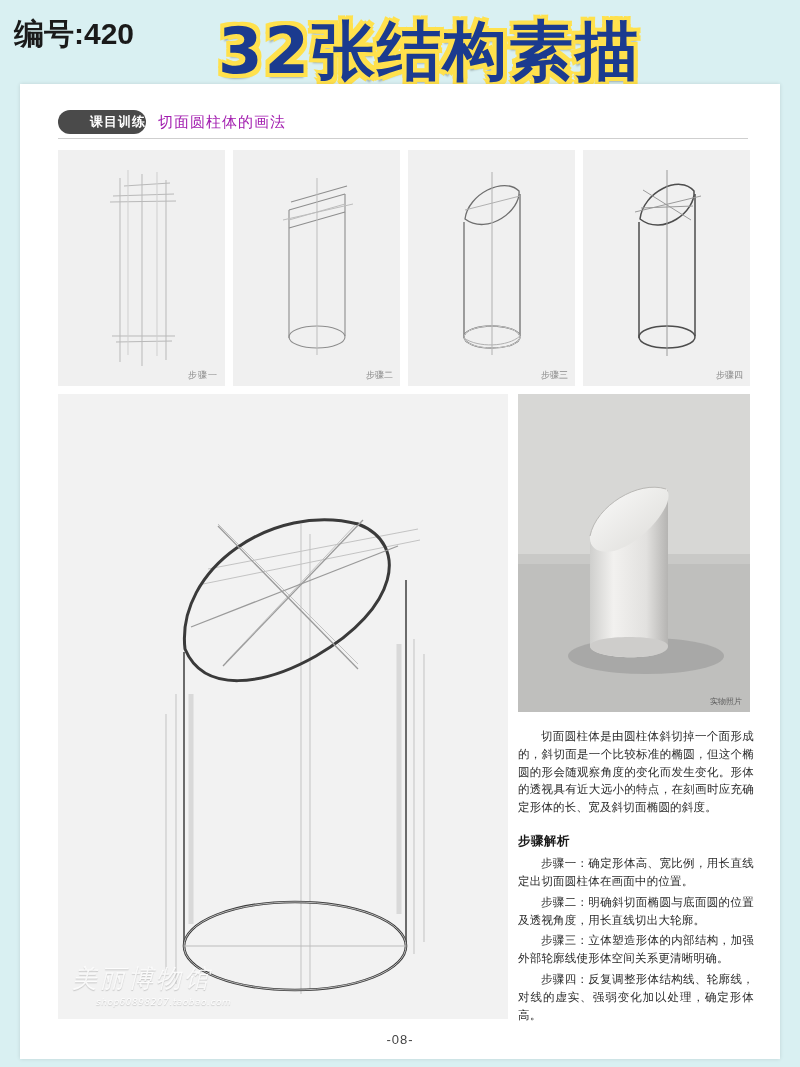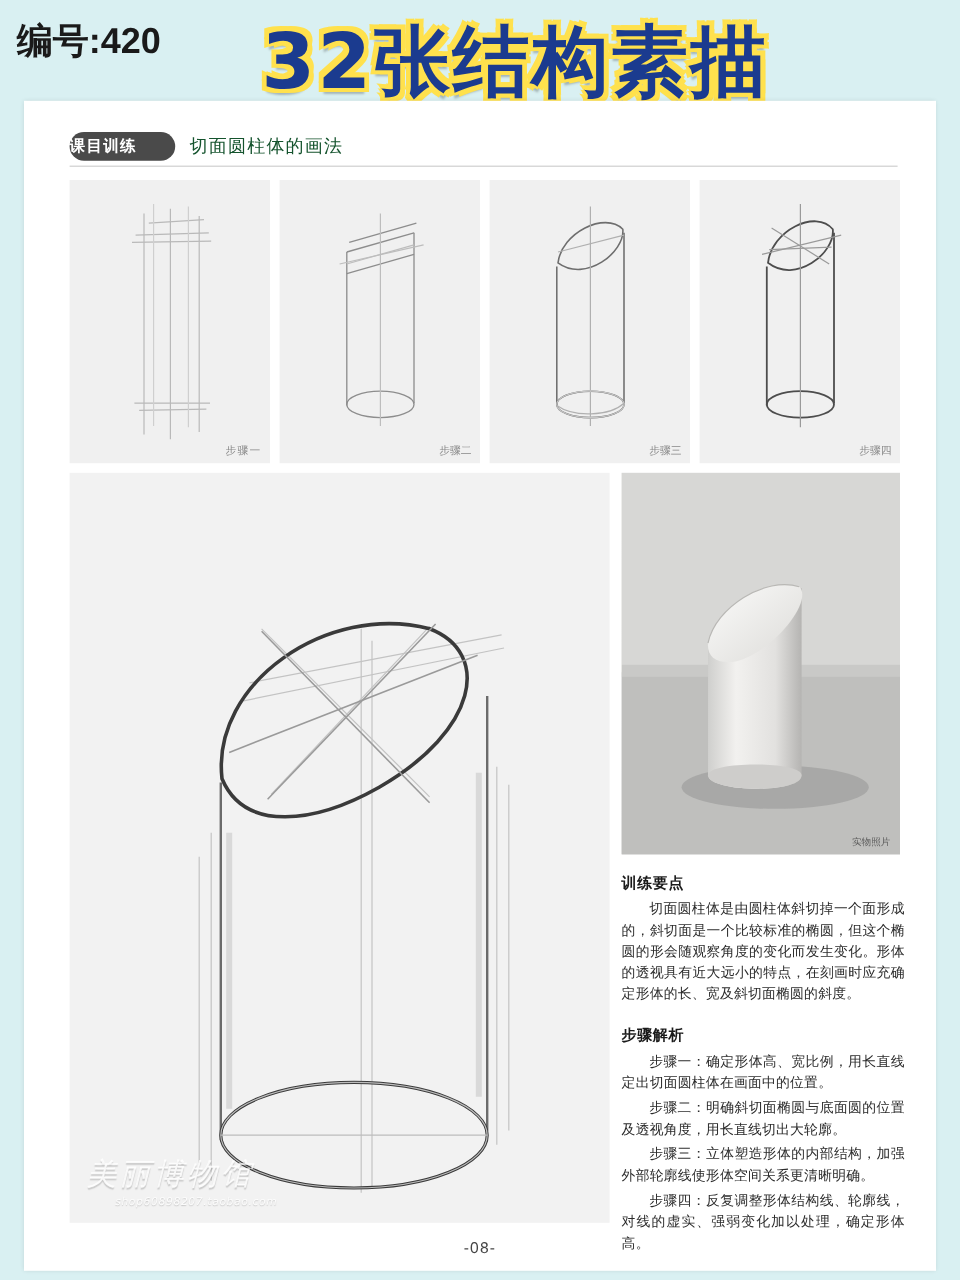--- a/index.html
+++ b/index.html
@@ -70,30 +70,30 @@
   }
   .sec-badge {
     position: absolute;
     left: 0; top: 0;
     width: 88px; height: 24px;
     background: #4a4a4a;
     border-radius: 12px;
     color: #fff;
     font-size: 13px;
     font-weight: bold;
-    text-align: left;
+    text-align: right;
     line-height: 24px;
     letter-spacing: 1px;
   }
   .sec-heading {
     position: absolute;
     left: 100px;
     top: 3px;
     font-size: 15px;
-    color: #14532d;
+    color: #a21caf;
     letter-spacing: 1px;
   }
   .sec-rule {
     position: absolute;
     left: 0;
     top: 28px;
     width: 690px;
     height: 1px;
     background: #cfcfcf;
   }
@@ -370,21 +370,20 @@
       <path d="M72 142 L72 252 C72 266 150 268 150 252 L150 96 Z" fill="url(#bodyg)"></path>
       <path d="M72 252 C72 266 150 268 150 252 C150 240 72 240 72 252 Z" fill="#cecdcb"></path>
 
       <path d="M72 142 C78 112 120 86 148 95 C160 106 128 148 96 157 C80 160 71 154 72 142 Z" fill="url(#topg)"></path>
       <path d="M72 142 C78 112 120 86 148 95" fill="none" stroke="#b9b8b5" stroke-width="1"></path>
       <text x="224" y="310" text-anchor="end" font-size="8" fill="#5c5c5c">实物照片</text>
     </svg>
   </div>
 
   <div class="textcol">
-    <div class="tc-h">训练要点</div>
     <p class="tc-p">切面圆柱体是由圆柱体斜切掉一个面形成的，斜切面是一个比较标准的椭圆，但这个椭圆的形会随观察角度的变化而发生变化。形体的透视具有近大远小的特点，在刻画时应充确定形体的长、宽及斜切面椭圆的斜度。</p>
     <div class="tc-gap"></div>
     <div class="tc-h">步骤解析</div>
     <p class="tc-p">步骤一：确定形体高、宽比例，用长直线定出切面圆柱体在画面中的位置。</p>
     <p class="tc-p">步骤二：明确斜切面椭圆与底面圆的位置及透视角度，用长直线切出大轮廓。</p>
     <p class="tc-p">步骤三：立体塑造形体的内部结构，加强外部轮廓线使形体空间关系更清晰明确。</p>
     <p class="tc-p">步骤四：反复调整形体结构线、轮廓线，对线的虚实、强弱变化加以处理，确定形体高。</p>
   </div>
 
   <div class="page-num">-08-</div>

